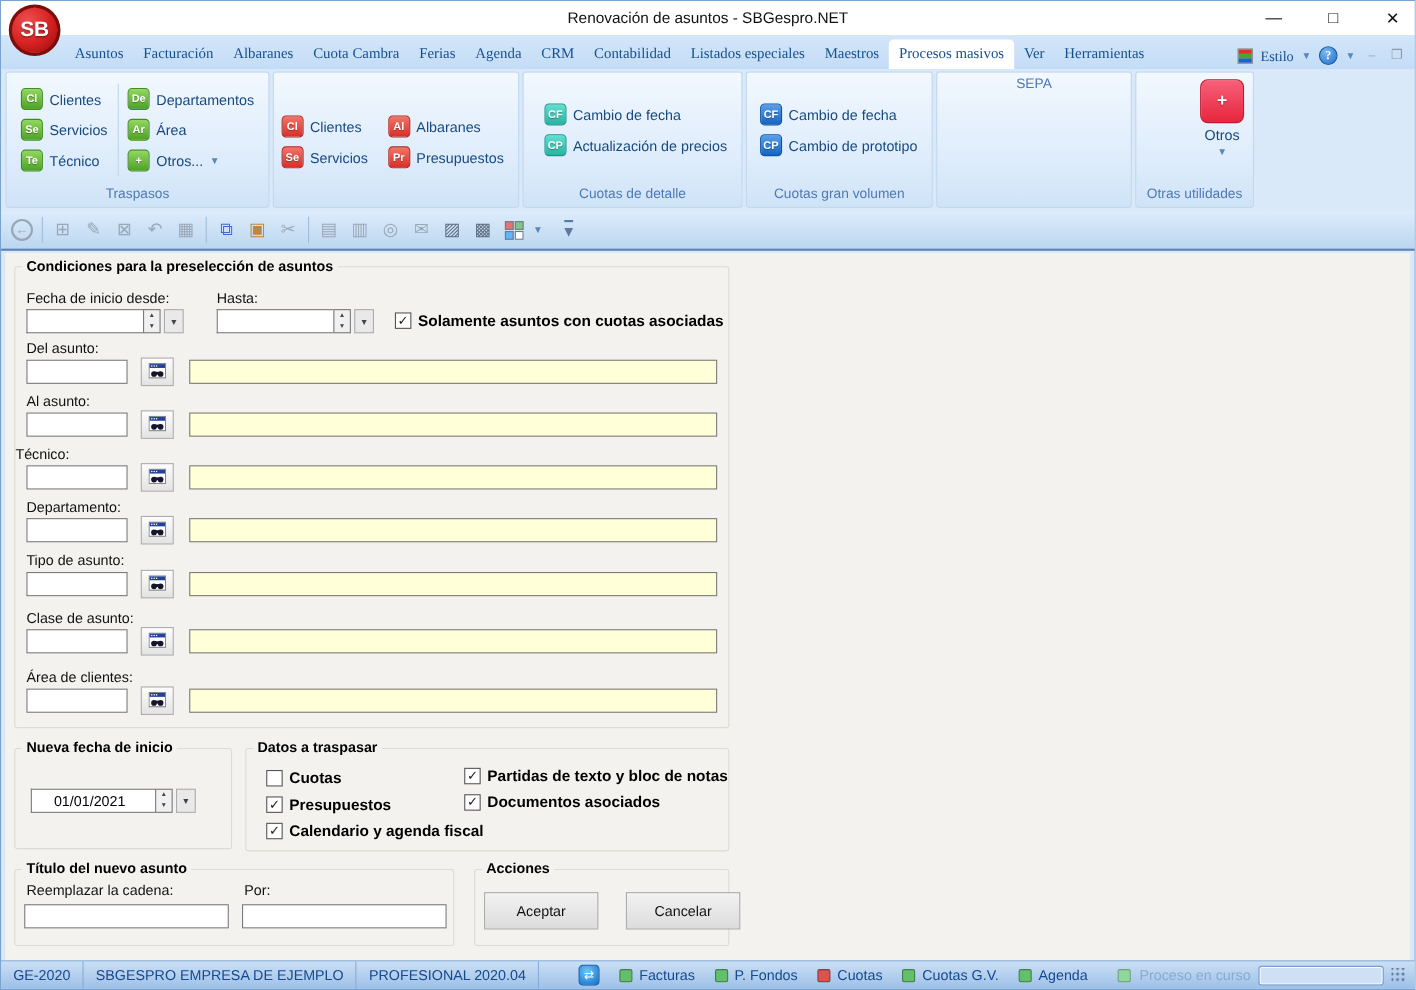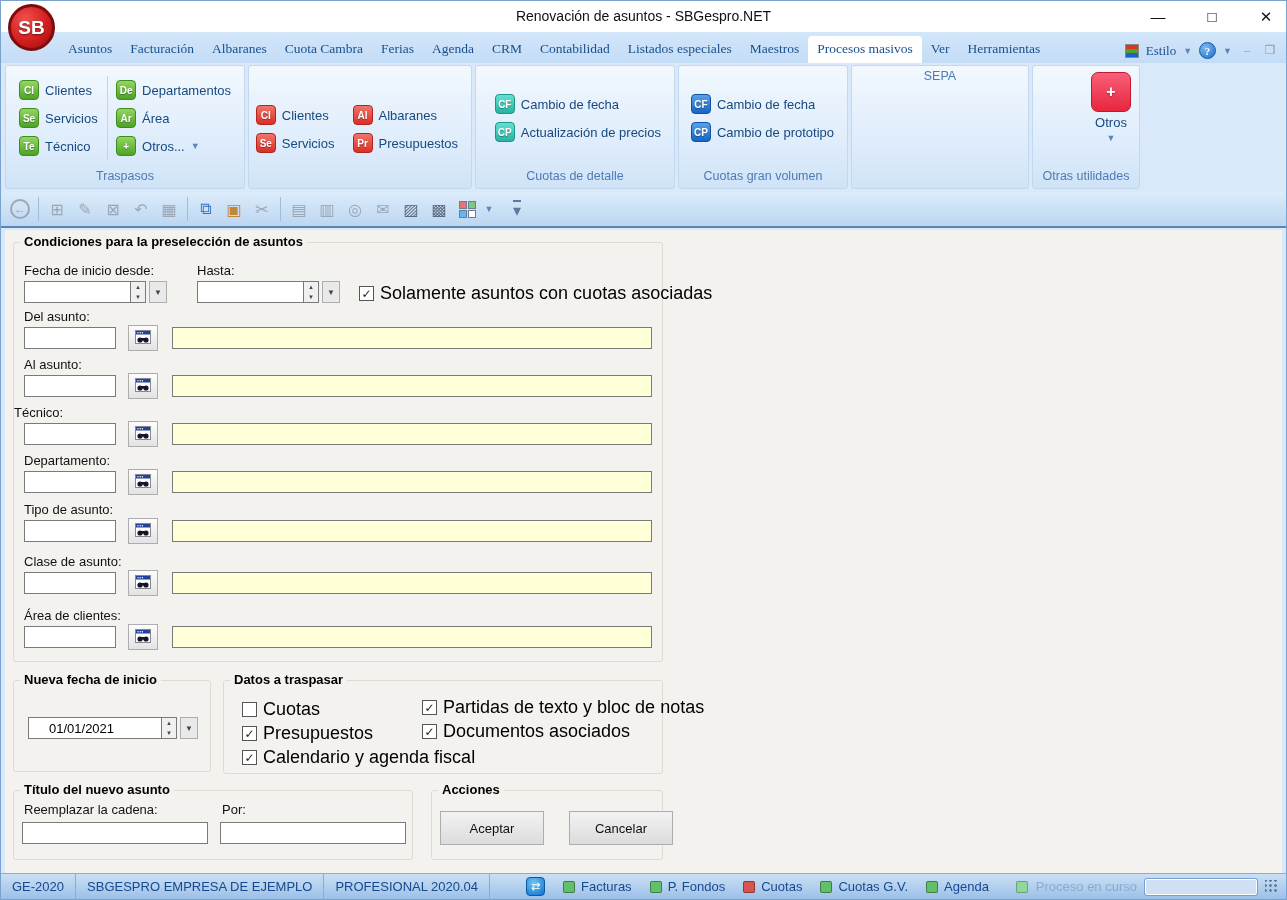--- a/index.html
+++ b/index.html
@@ -85,21 +85,21 @@
   .datefield .d-in { width:106px; border:1px solid #7a7a7a; border-right:none; background:#fff; padding:0 4px; font-size:13px; font-family:inherit; }
   .spin { width:16px; border:1px solid #7a7a7a; display:flex; flex-direction:column; background:#f0f0f0; }
   .spin b { flex:1; font-size:6px; color:#444; display:flex; align-items:center; justify-content:center; cursor:default; }
   .drop-btn { width:18px; margin-left:3px; border:1px solid #adadad; background:#e9e9e9; font-size:8px; color:#444;
               display:flex; align-items:center; justify-content:center; cursor:default; }
   .lookup-btn { position:absolute; width:30px; height:26px; border:1px solid #adadad; background:linear-gradient(#fdfdfd,#e3e3e3);
                 display:flex; align-items:center; justify-content:center; cursor:default; }
   .cb { position:absolute; display:flex; align-items:center; gap:6px; cursor:default; }
   .cb .box { width:15px; height:15px; border:1px solid #555; background:#fff; display:flex; align-items:center;
              justify-content:center; font-size:12px; font-weight:bold; color:#222; line-height:1; }
-  .cb .cb-label { font-size:18px; white-space:nowrap; }
+  .cb .cb-label { font-size:14px; white-space:nowrap;font-weight:bold; }
   .btn { position:absolute; border:1px solid #adadad; background:linear-gradient(#f2f2f2,#dcdcdc);
          font-family:inherit; font-size:13px; color:#111; cursor:default; }
 
   
   .statusbar { position:absolute; left:0; right:0; bottom:0; height:26px;
                background:linear-gradient(#cbdff5,#9cc0e8); border-top:1px solid #88aed8;
                display:flex; align-items:center; color:#17498f; font-size:13px; }
   .sseg { padding:0 11px; border-right:1px solid #86add9; height:100%; display:flex; align-items:center; white-space:nowrap; }
   .remote-ic { width:19px; height:19px; border-radius:4px; margin-left:36px;
                background:radial-gradient(circle at 40% 30%,#6fc6f2,#0f6fd0); border:1px solid #0b57a6;
@@ -446,21 +446,21 @@
             <circle cx="11" cy="10" r="2.6" fill="#15152e"></circle>
             <rect x="5" y="8" width="6" height="2.6" fill="#15152e"></rect>
           </svg>
         </div>
       <input class="yellow" style="left: 158px; top: 383px; width: 480px;" readonly="" value="">
     </div>
 
     <div class="gbox" style="left:8px; top:450px; width:198px; height:92px">
       <div class="gbox-title">Nueva fecha de inicio</div>
       <div class="datefield" style="left:14px; top:36px">
-        <input class="d-in" style="width: 133px; padding-left: 20px;" value="01/01/2021">
+        <input class="d-in" style="width: 113px; padding-left: 20px;" value="01/01/2021">
         <div class="spin">
             <b>▲</b>
             <b>▼</b>
           </div>
         <div class="drop-btn">▼</div>
       </div>
     </div>
 
     <div class="gbox" style="left:218px; top:450px; width:440px; height:94px">
       <div class="gbox-title">Datos a traspasar</div>

